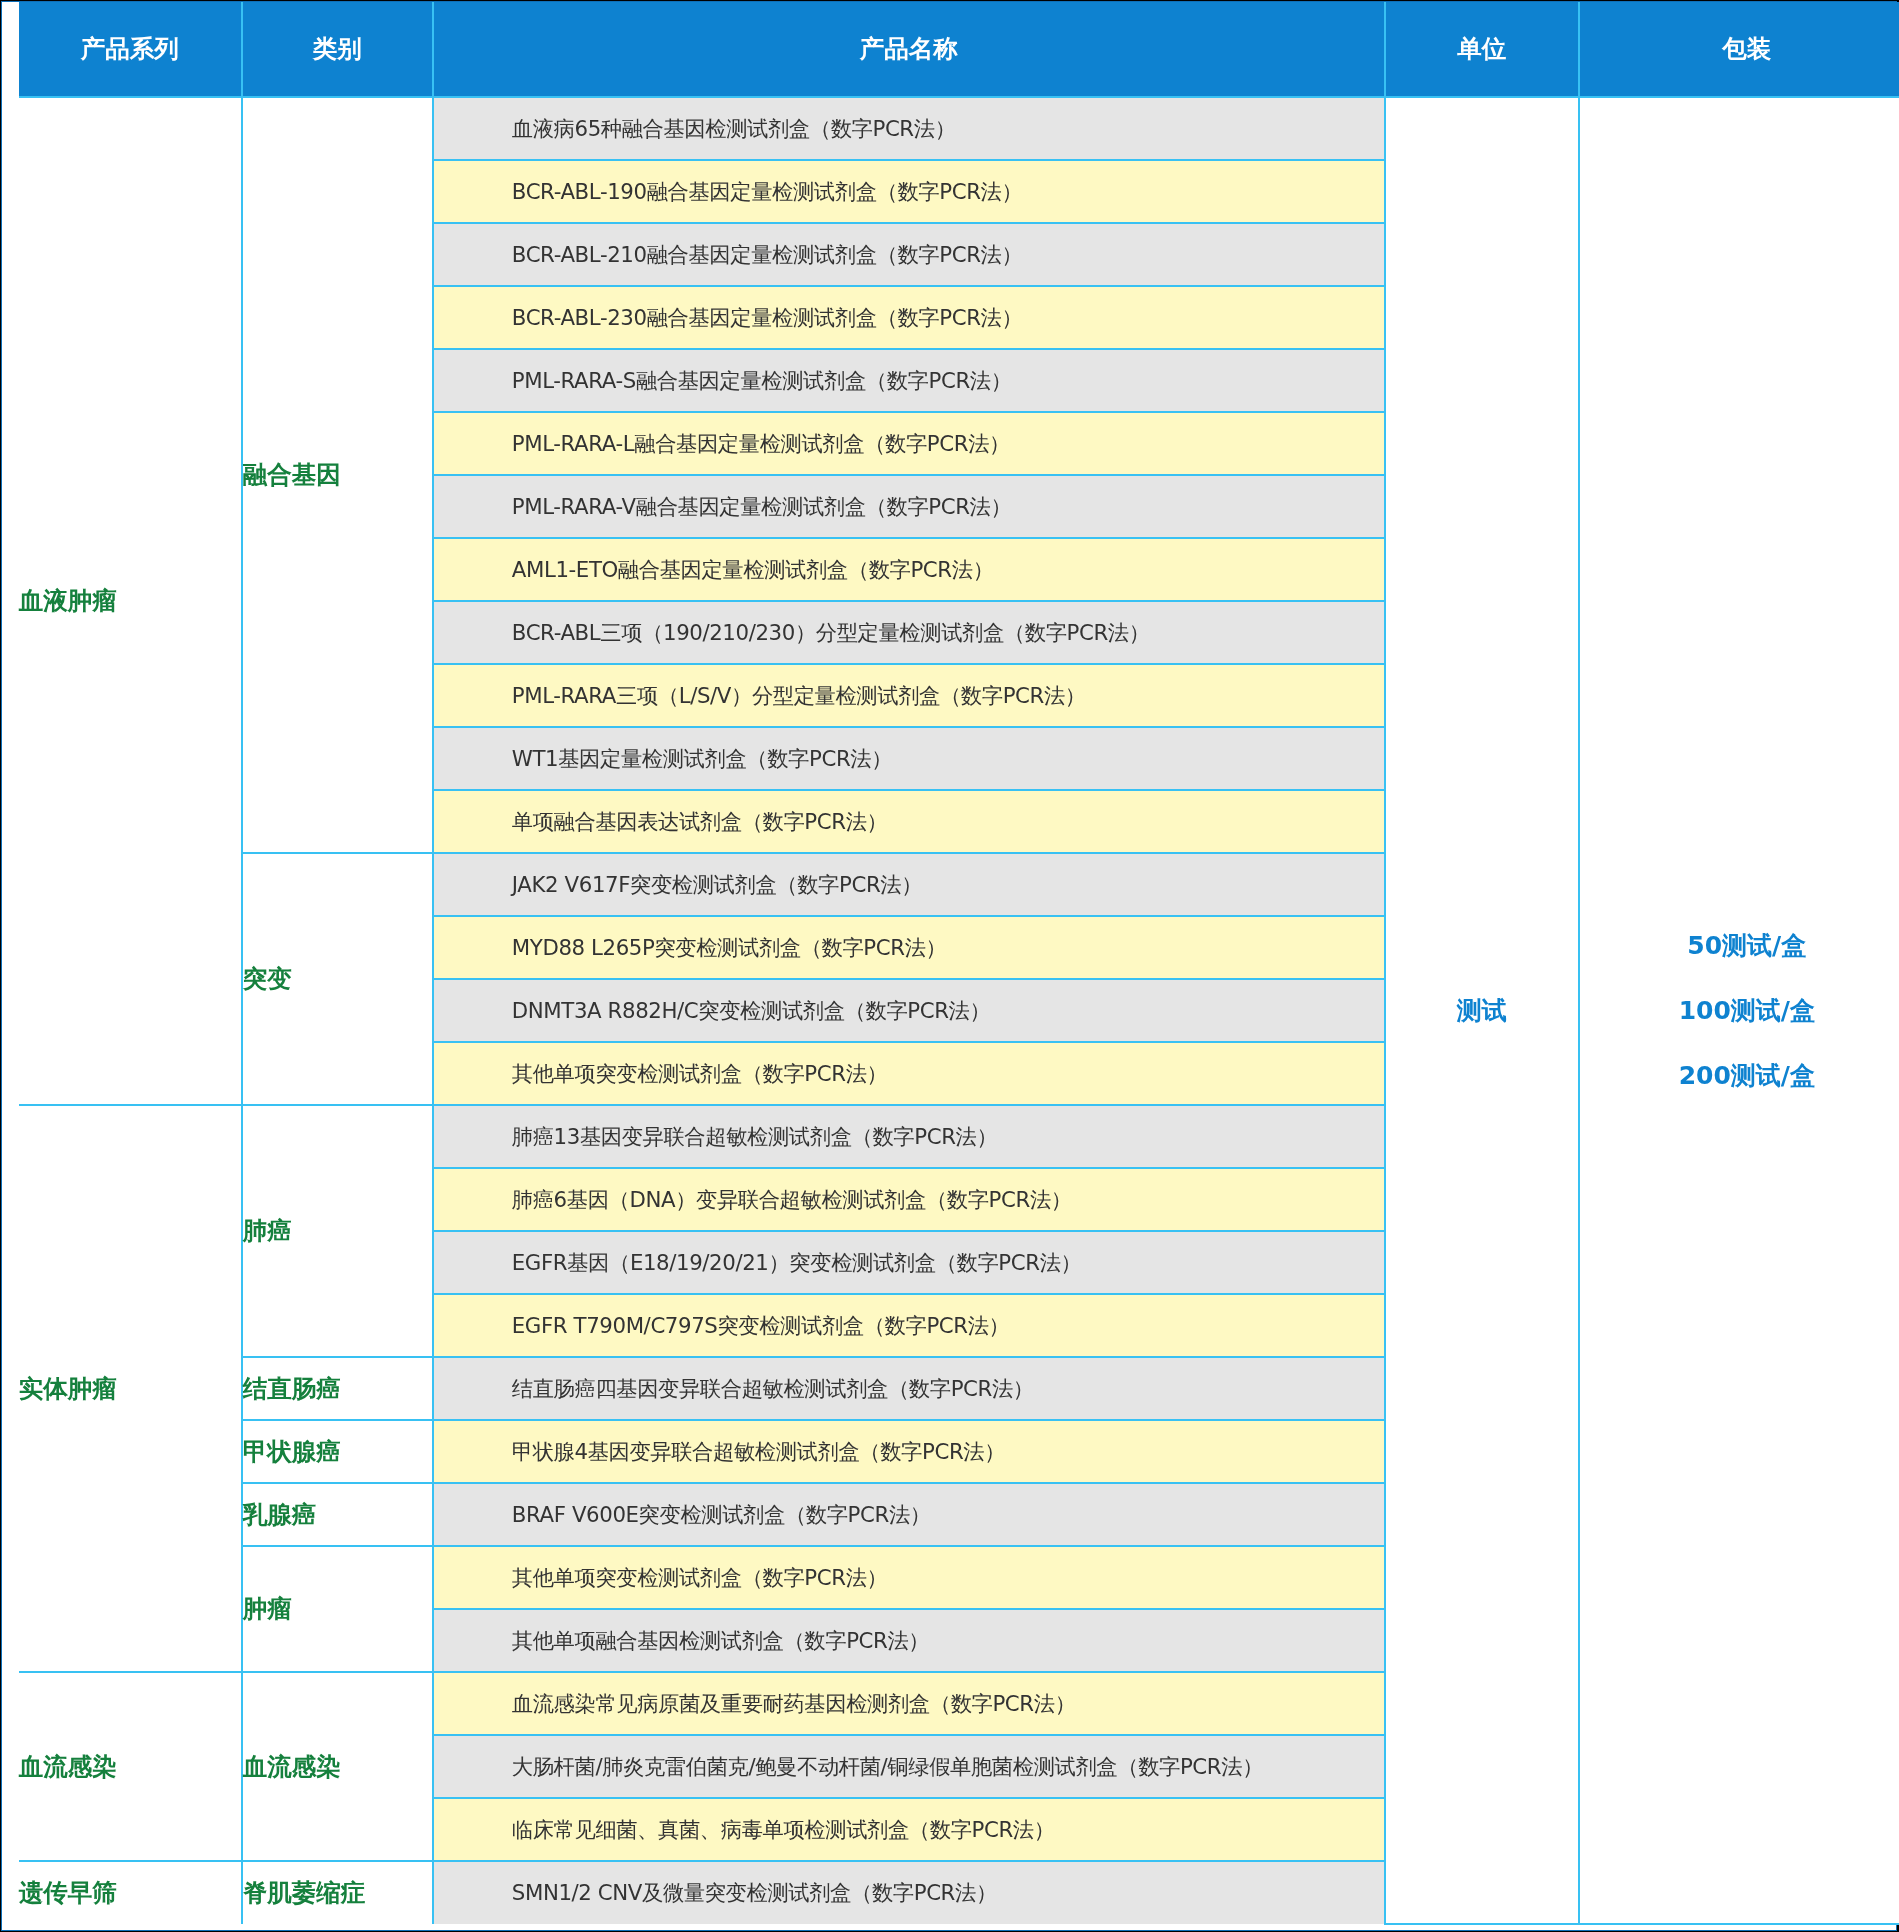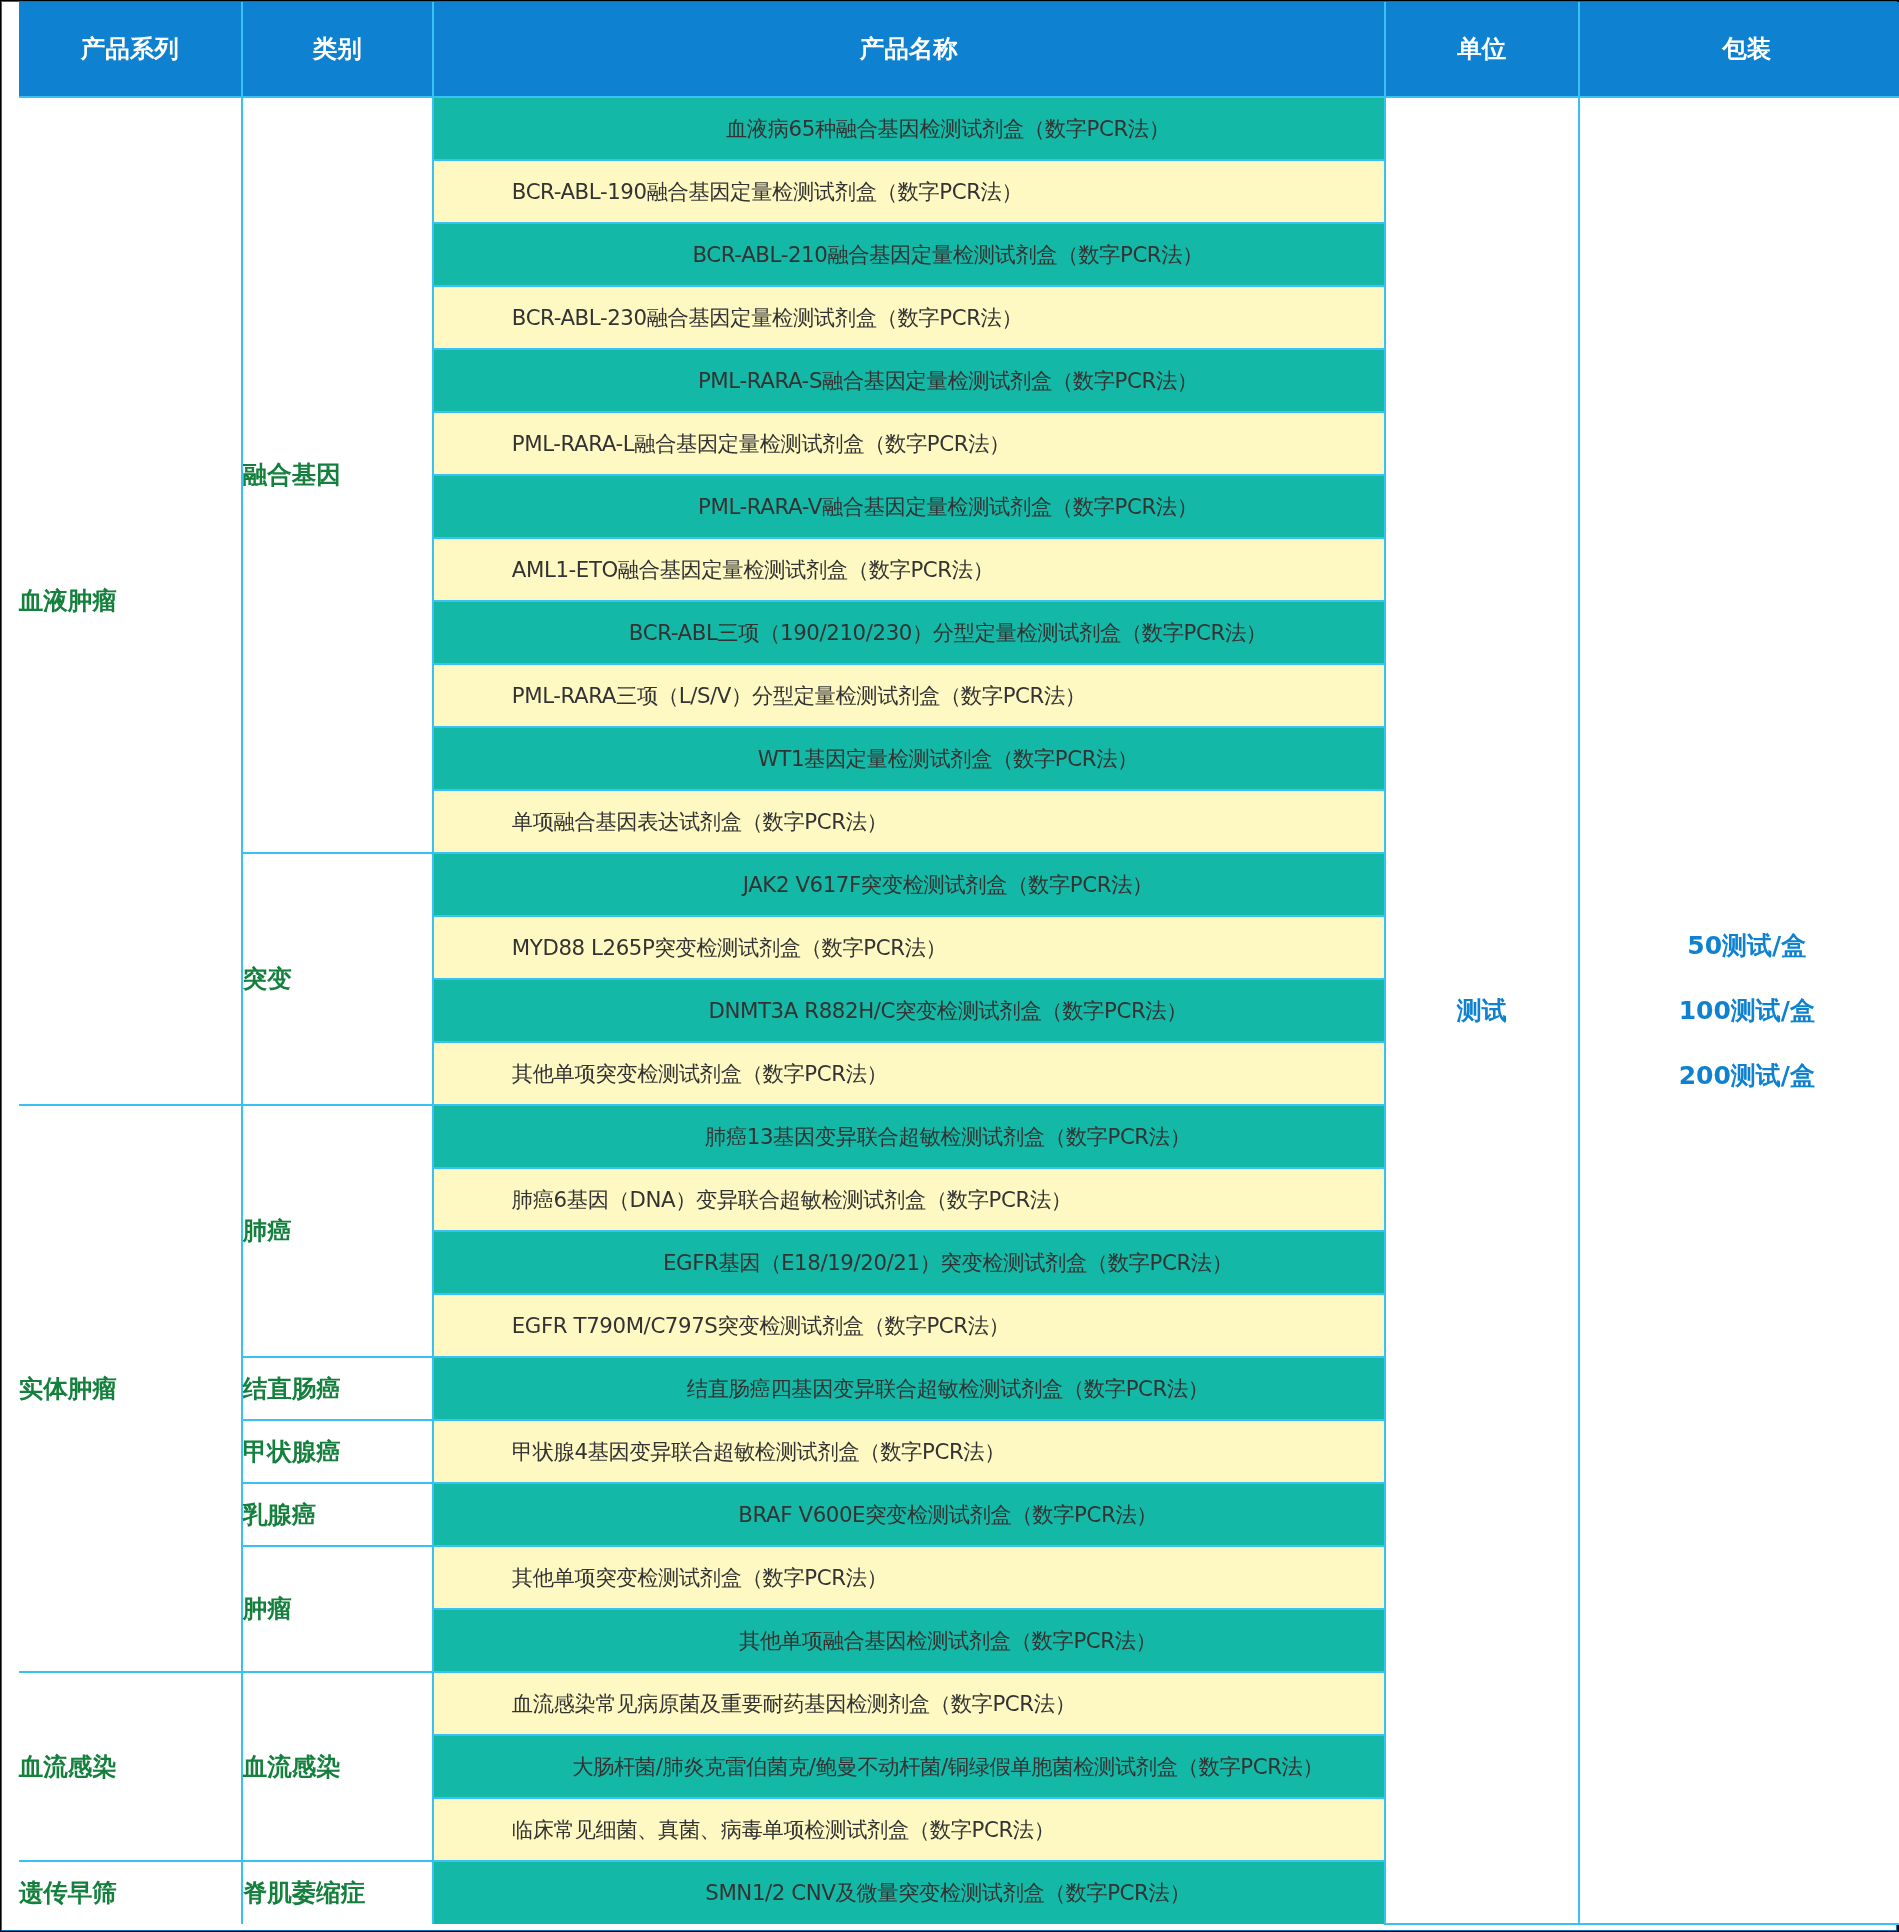--- a/index.html
+++ b/index.html
@@ -52,21 +52,21 @@
   td.name {
     color: #333333;
     font-size: 21.3px;
     padding-left: 78px;
     text-align: left;
     vertical-align: middle;
     white-space: nowrap;
     letter-spacing: -0.4px;
   }
   tr.odd td.name { background: #fef9c3; }
-  tr.even td.name { background: #14b8a6; text-align: center; }
+  tr.even td.name { background: #e5e5e5; }
   td.unit, td.pack {
     text-align: center;
     vertical-align: middle;
     color: #0e82d0;
     font-weight: bold;
     font-size: 25px;
     background: #fff;
   }
   .pack-line { display: block; line-height: 65px; }
   tr.last-row td { border-bottom: none; }

